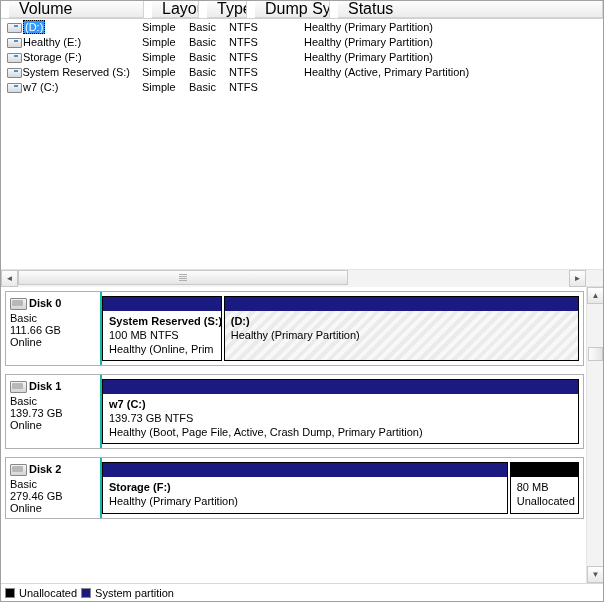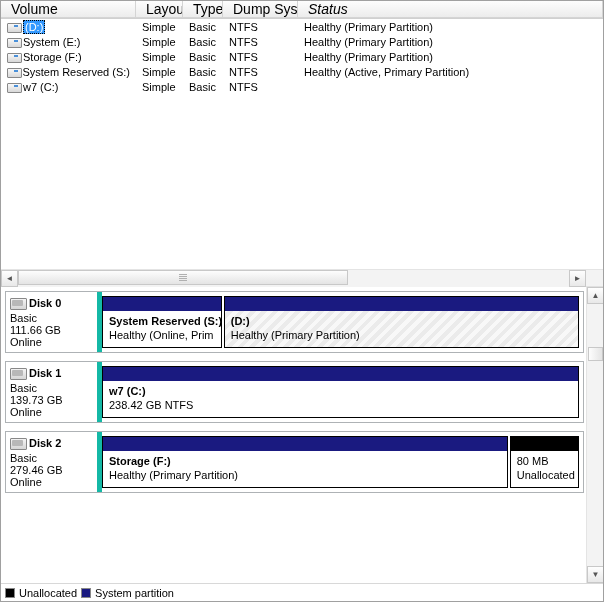--- a/index.html
+++ b/index.html
@@ -2,26 +2,26 @@
 <html><head>
 <meta charset="utf-8">
 <style>
   * { box-sizing: border-box; }
   html, body { margin: 0; padding: 0; font-family: "Segoe UI", Tahoma, Arial, sans-serif; font-size: 11px; color: #000; background: #fff; }
   .window { width: 604px; height: 602px; border: 1px solid #a0a0a0; display: flex; flex-direction: column; background: #fff; }
   
   
   .volume-pane { flex: 0 0 auto; border-bottom: 1px solid #e0e0e0; }
   .volume-header { display: flex; background: #fff; border-bottom: 1px solid #d0d0d0; height: 18px; }
-  .volume-header .col { border: 1px solid #d4d4d4; border-top: none; border-left: none; padding: 1px 10px; background: linear-gradient(#fdfdfd,#ececec); font-size: 14px; cursor: default; overflow: hidden; white-space: nowrap; display: flex; align-items: center; }
+  .volume-header .col { border: 1px solid #d4d4d4; border-top: none; border-left: none; padding: 1px 10px; background: linear-gradient(#fdfdfd,#ececec); font-size: 16px; cursor: default; overflow: hidden; white-space: nowrap; display: flex; align-items: center; margin-left: 8px; }
   .col-volume { width: 135px; }
   .col-layout { width: 47px; }
   .col-type  { width: 40px; text-align: center; }
   .col-fs    { width: 75px; }
-  .col-status{ flex: 1; font-style: italic; }
+  .col-status{ flex: 1; }
   
   .volume-list { height: 250px; overflow: hidden; }
   .volume-row { display: flex; height: 15px; align-items: center; font-size: 11px; white-space: nowrap; }
   .volume-row .cell { padding: 0 6px; overflow: hidden; }
   .volume-row .cell-volume { width: 135px; display: flex; align-items: center; gap: 2px; }
   .volume-row .cell-layout { width: 47px; }
   .volume-row .cell-type { width: 40px; }
   .volume-row .cell-fs { width: 75px; }
   .volume-row .cell-status { flex: 1; }
   .volume-row.selected .cell-volume .label { background: #3399ff; color: #fff; border: 1px dotted #000; padding: 0 1px; }
@@ -41,21 +41,21 @@
   
   .disk-pane { flex: 1; overflow: hidden; display:flex; }
   .disk-scroll { flex:1; overflow:hidden; padding: 4px 2px 0 4px; }
   .vscroll { width:17px; background:#f3f3f3; border-left:1px solid #e4e4e4; position:relative; }
   .vscroll .arrow { width:17px; height:17px; border:1px solid #c8c8c8; background:linear-gradient(#fefefe,#e8e8e8); display:flex; align-items:center; justify-content:center; font-size:8px; color:#555; position:absolute; left:0; }
   .vscroll .arrow.up { top:0; }
   .vscroll .arrow.down { bottom:0; }
   .vscroll .thumb { position:absolute; left:1px; top:60px; width:15px; height:14px; border:1px solid #c8c8c8; background:linear-gradient(90deg,#fdfdfd,#e4e4e4); }
   
   .disk-block { border:1px solid #aeb2b5; margin-bottom: 8px; display:flex; background:#fff; }
-  .disk-info { width: 96px; padding: 4px 4px 4px 4px; font-size:11px; border-right:5px solid #14b8a6; }
+  .disk-info { width: 96px; padding: 4px 4px 4px 4px; font-size:11px; border-right:2px solid #14b8a6; }
   .disk-info .disk-title { font-weight: bold; display:flex; align-items:center; gap:3px; margin-bottom:2px; }
   .disk-glyph { width:16px; height:14px; display:inline-block; position:relative; }
   .disk-glyph::before { content:""; position:absolute; left:0; top:2px; width:15px; height:10px; border:1px solid #888; border-radius:1px; background:linear-gradient(#f4f4f4,#d6d6d6); }
   .disk-glyph::after { content:""; position:absolute; left:2px; top:4px; width:11px; height:6px; background:#b8b8b8; border-radius:1px; }
   
   .parts { flex:1; padding: 4px 4px 4px 0; display:flex; gap:2px; }
   .part { border:1px solid #000; display:flex; flex-direction:column; background:#fff; min-width:0; }
   .part .bar { height:14px; background:#1a1a80; }
   .part.unalloc .bar { background:#000; }
   .part.selected { background: repeating-linear-gradient(135deg,#f8f8f8 0 4px,#ebebeb 4px 8px); }
@@ -88,21 +88,21 @@
             <span class="label">(D:)</span>
           </div>
           <div class="cell cell-layout">Simple</div>
           <div class="cell cell-type">Basic</div>
           <div class="cell cell-fs">NTFS</div>
           <div class="cell cell-status">Healthy (Primary Partition)</div>
         </div>
         <div class="volume-row">
           <div class="cell cell-volume">
             <span class="drive-icon"></span>
-            <span class="label">System (E:)</span>
+            <span class="label">Healthy (E:)</span>
           </div>
           <div class="cell cell-layout">Simple</div>
           <div class="cell cell-type">Basic</div>
           <div class="cell cell-fs">NTFS</div>
           <div class="cell cell-status">Healthy (Primary Partition)</div>
         </div>
         <div class="volume-row">
           <div class="cell cell-volume">
             <span class="drive-icon"></span>
             <span class="label">Storage (F:)</span>
@@ -153,20 +153,21 @@
             </div>
             <div>Basic</div>
             <div>111.66 GB</div>
             <div>Online</div>
           </div>
           <div class="parts">
             <div class="part" style="flex: 1 1 0px;">
               <div class="bar"></div>
               <div class="pbody">
                 <div class="pname">System Reserved  (S:)</div>
+                <div>100 MB NTFS</div>
                 <div>Healthy (Online, Prim</div>
               </div>
             </div>
             <div class="part selected" style="flex: 3 1 0px;">
               <div class="bar"></div>
               <div class="pbody">
                 <div class="pname">(D:)</div>
                 <div>Healthy (Primary Partition)</div>
               </div>
             </div>
@@ -180,21 +181,22 @@
             </div>
             <div>Basic</div>
             <div>139.73 GB</div>
             <div>Online</div>
           </div>
           <div class="parts">
             <div class="part" style="flex: 1 1 0px;">
               <div class="bar"></div>
               <div class="pbody">
                 <div class="pname">w7  (C:)</div>
-                <div>238.42 GB NTFS</div>
+                <div>139.73 GB NTFS</div>
+                <div>Healthy (Boot, Page File, Active, Crash Dump, Primary Partition)</div>
               </div>
             </div>
           </div>
         </div>
         <div class="disk-block">
           <div class="disk-info">
             <div class="disk-title">
               <span class="disk-glyph"></span>
               <span>Disk 2</span>
             </div>

